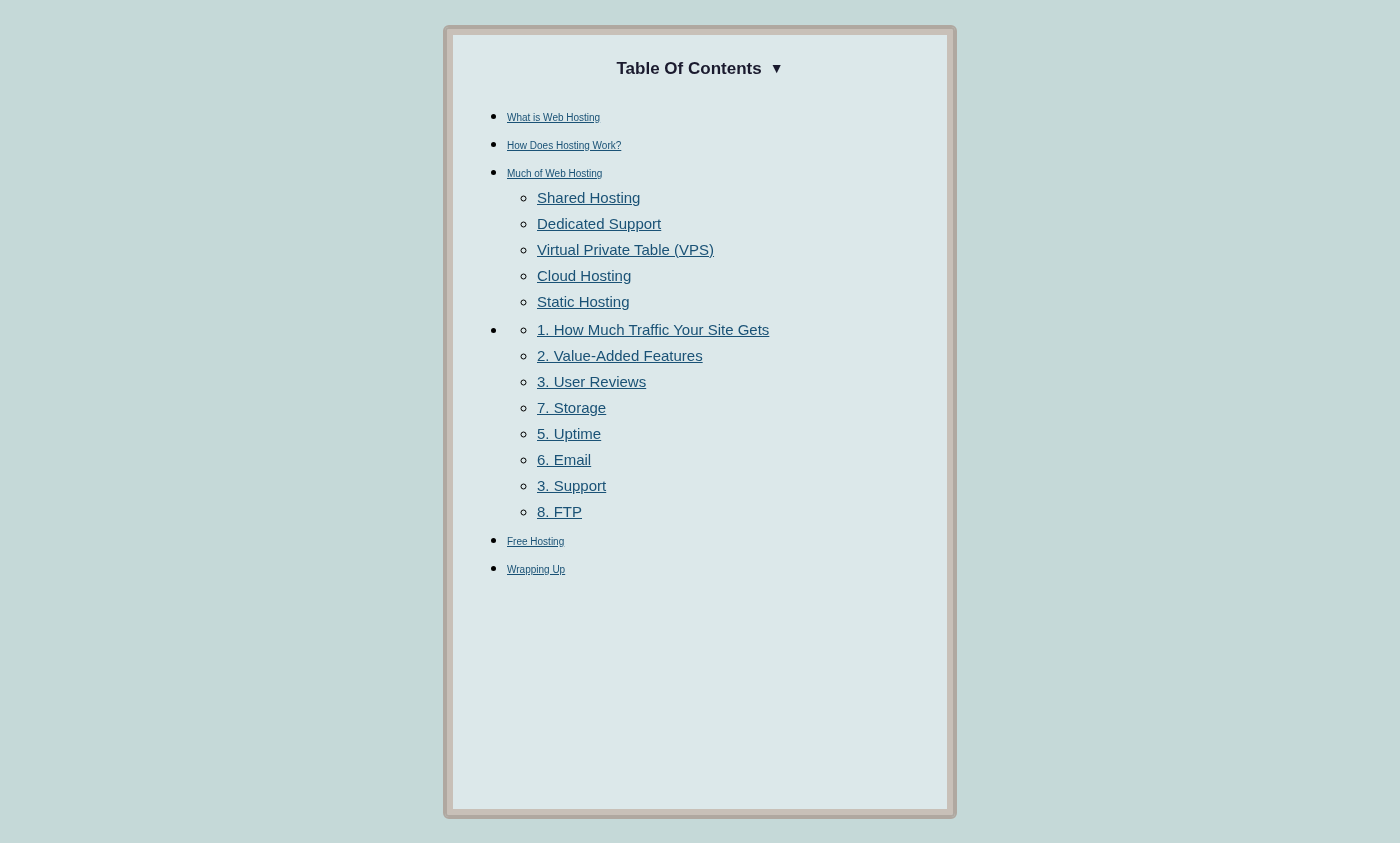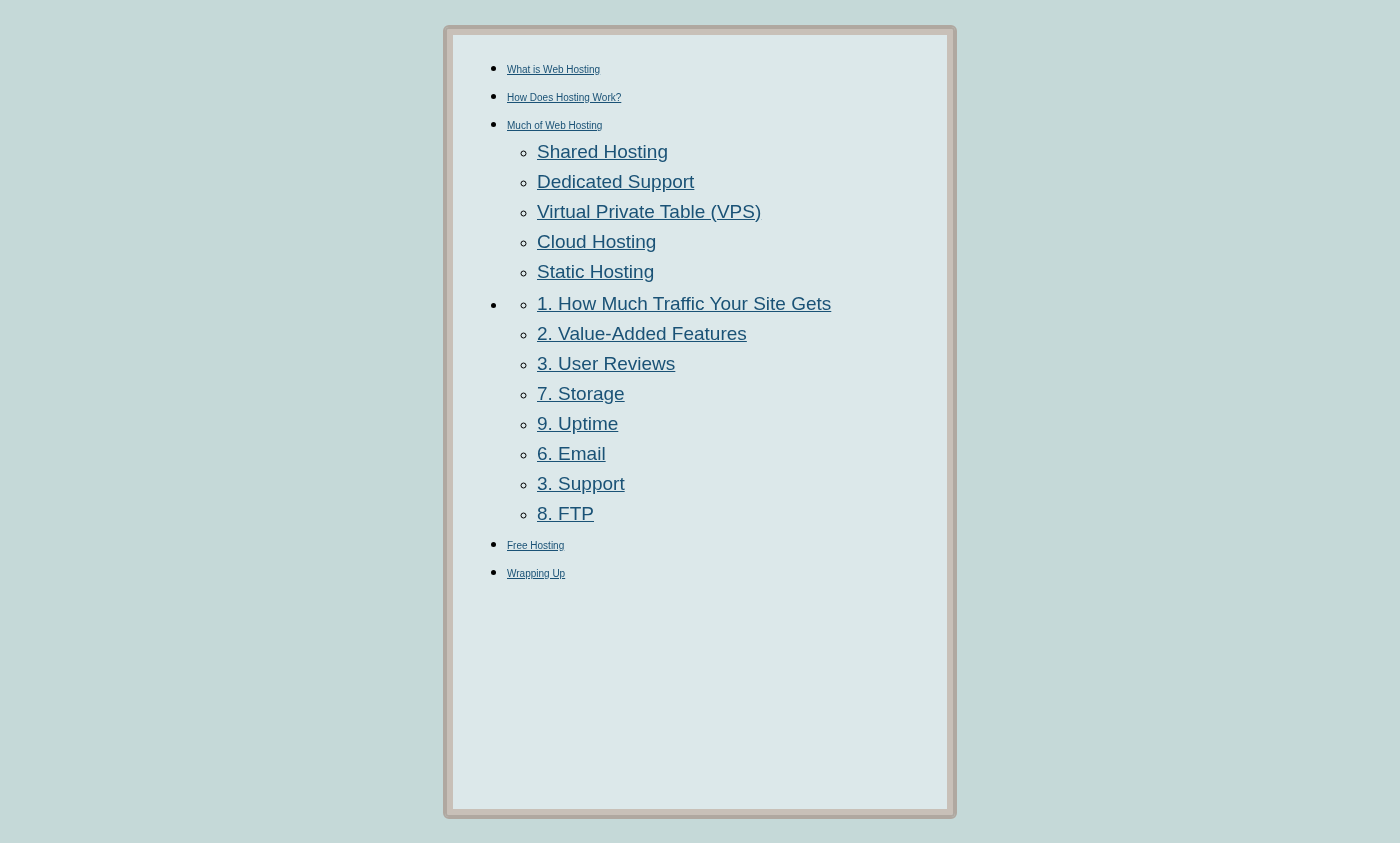--- a/index.html
+++ b/index.html
@@ -71,45 +71,49 @@
       margin-top: 8px;
     }
 
     .toc-sublist li {
       margin-bottom: 8px;
     }
 
     .toc-sublist li a {
       color: #1a5276;
       text-decoration: underline;
-      font-size: 19px;
+      font-size: 15px;
       font-family: Arial, sans-serif;
     }
   </style>
 </head>
 <body>
 
 <div class="toc-card">
+  <div class="toc-header">
+    <span class="toc-title">Table Of Contents</span>
+    <span class="chevron-icon">▼</span>
+  </div>
 
   <ul class="toc-list" id="toc-main-list">
   <li><a href="#what-is-web-hosting">What is Web Hosting</a></li>
       <li><a href="#how-does-hosting-work">How Does Hosting Work?</a></li>
       <li><a href="#types-of-web-hosting">Much of Web Hosting</a><ul class="toc-sublist">
           <li><a href="#shared-hosting">Shared Hosting</a></li>
           <li><a href="#dedicated-hosting">Dedicated Support</a></li>
           <li><a href="#vps-hosting">Virtual Private Table (VPS)</a></li>
           <li><a href="#cloud-hosting">Cloud Hosting</a></li>
           <li><a href="#static-hosting">Static Hosting</a></li>
         </ul></li>
       <li><ul class="toc-sublist">
           <li><a href="#traffic">1. How Much Traffic Your Site Gets</a></li>
           <li><a href="#value-added-features">2. Value-Added Features</a></li>
           <li><a href="#user-reviews">3. User Reviews</a></li>
           <li><a href="#storage">7. Storage</a></li>
-          <li><a href="#uptime">9. Uptime</a></li>
+          <li><a href="#uptime">5. Uptime</a></li>
           <li><a href="#email">6. Email</a></li>
           <li><a href="#support">3. Support</a></li>
           <li><a href="#ftp">8. FTP</a></li>
         </ul></li>
       <li><a href="#free-hosting">Free Hosting</a></li>
       <li><a href="#wrapping-up">Wrapping Up</a></li>
     </ul>
 </div>
 
 </body></html>

